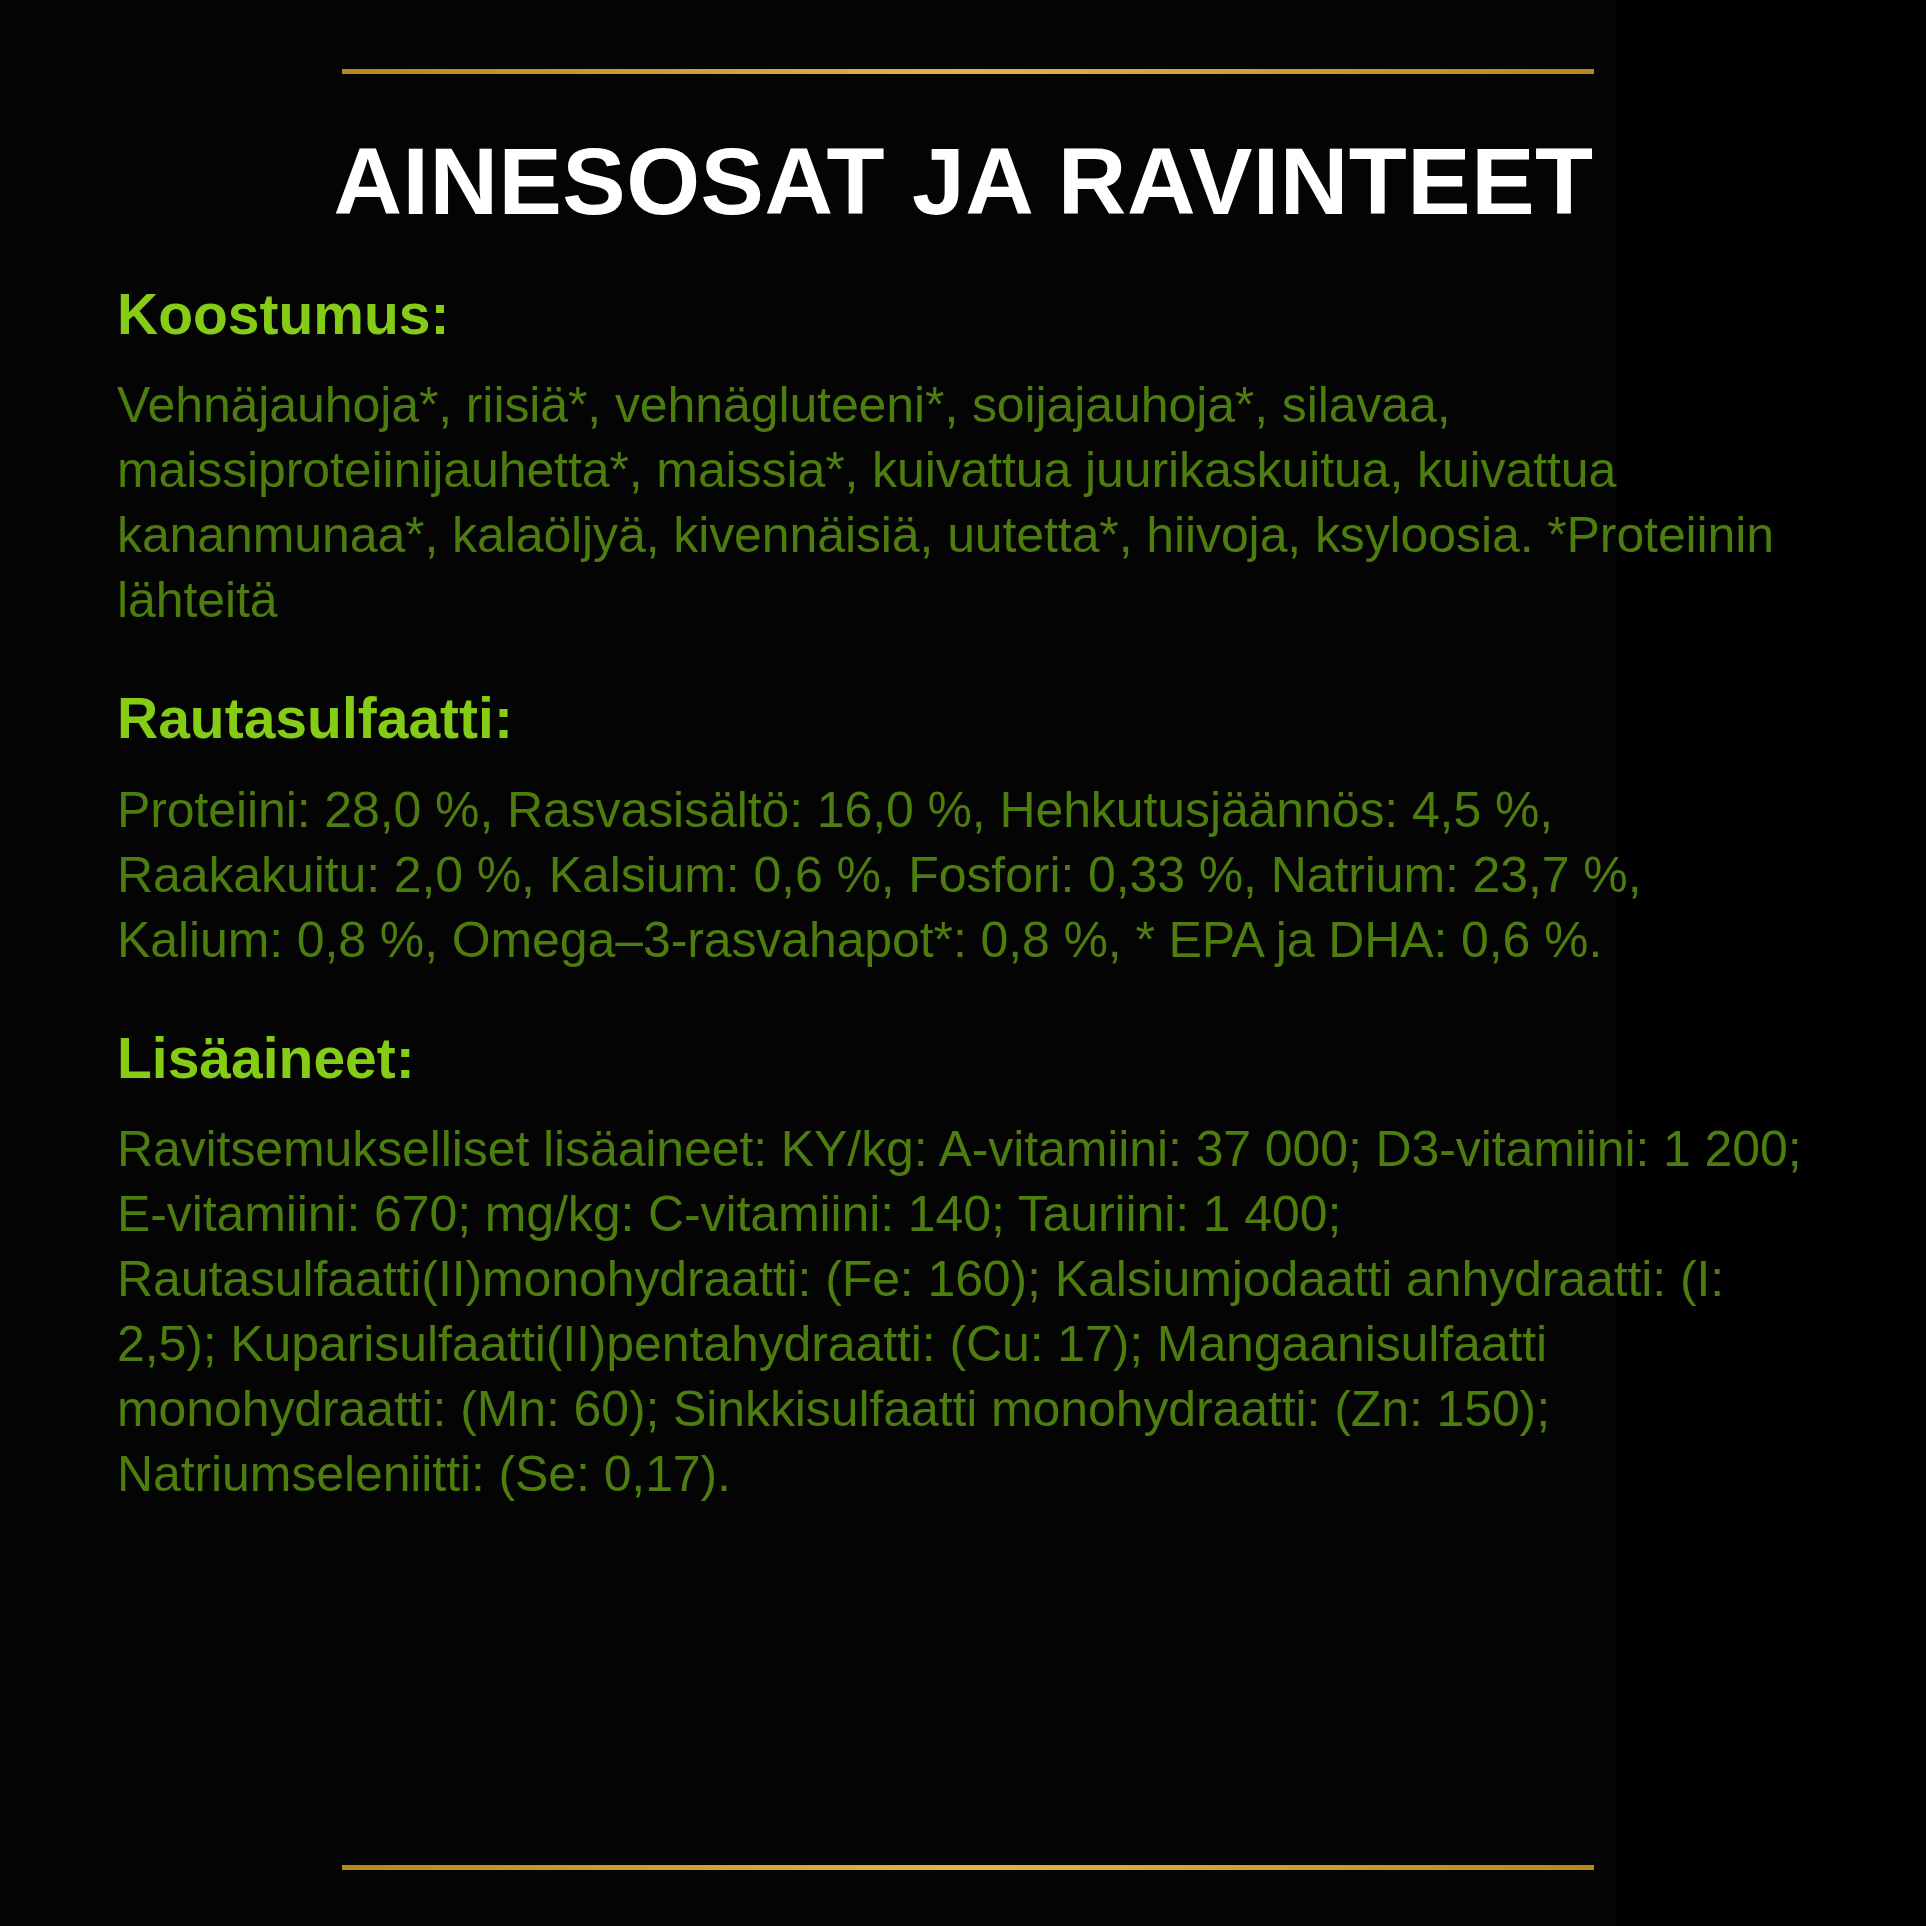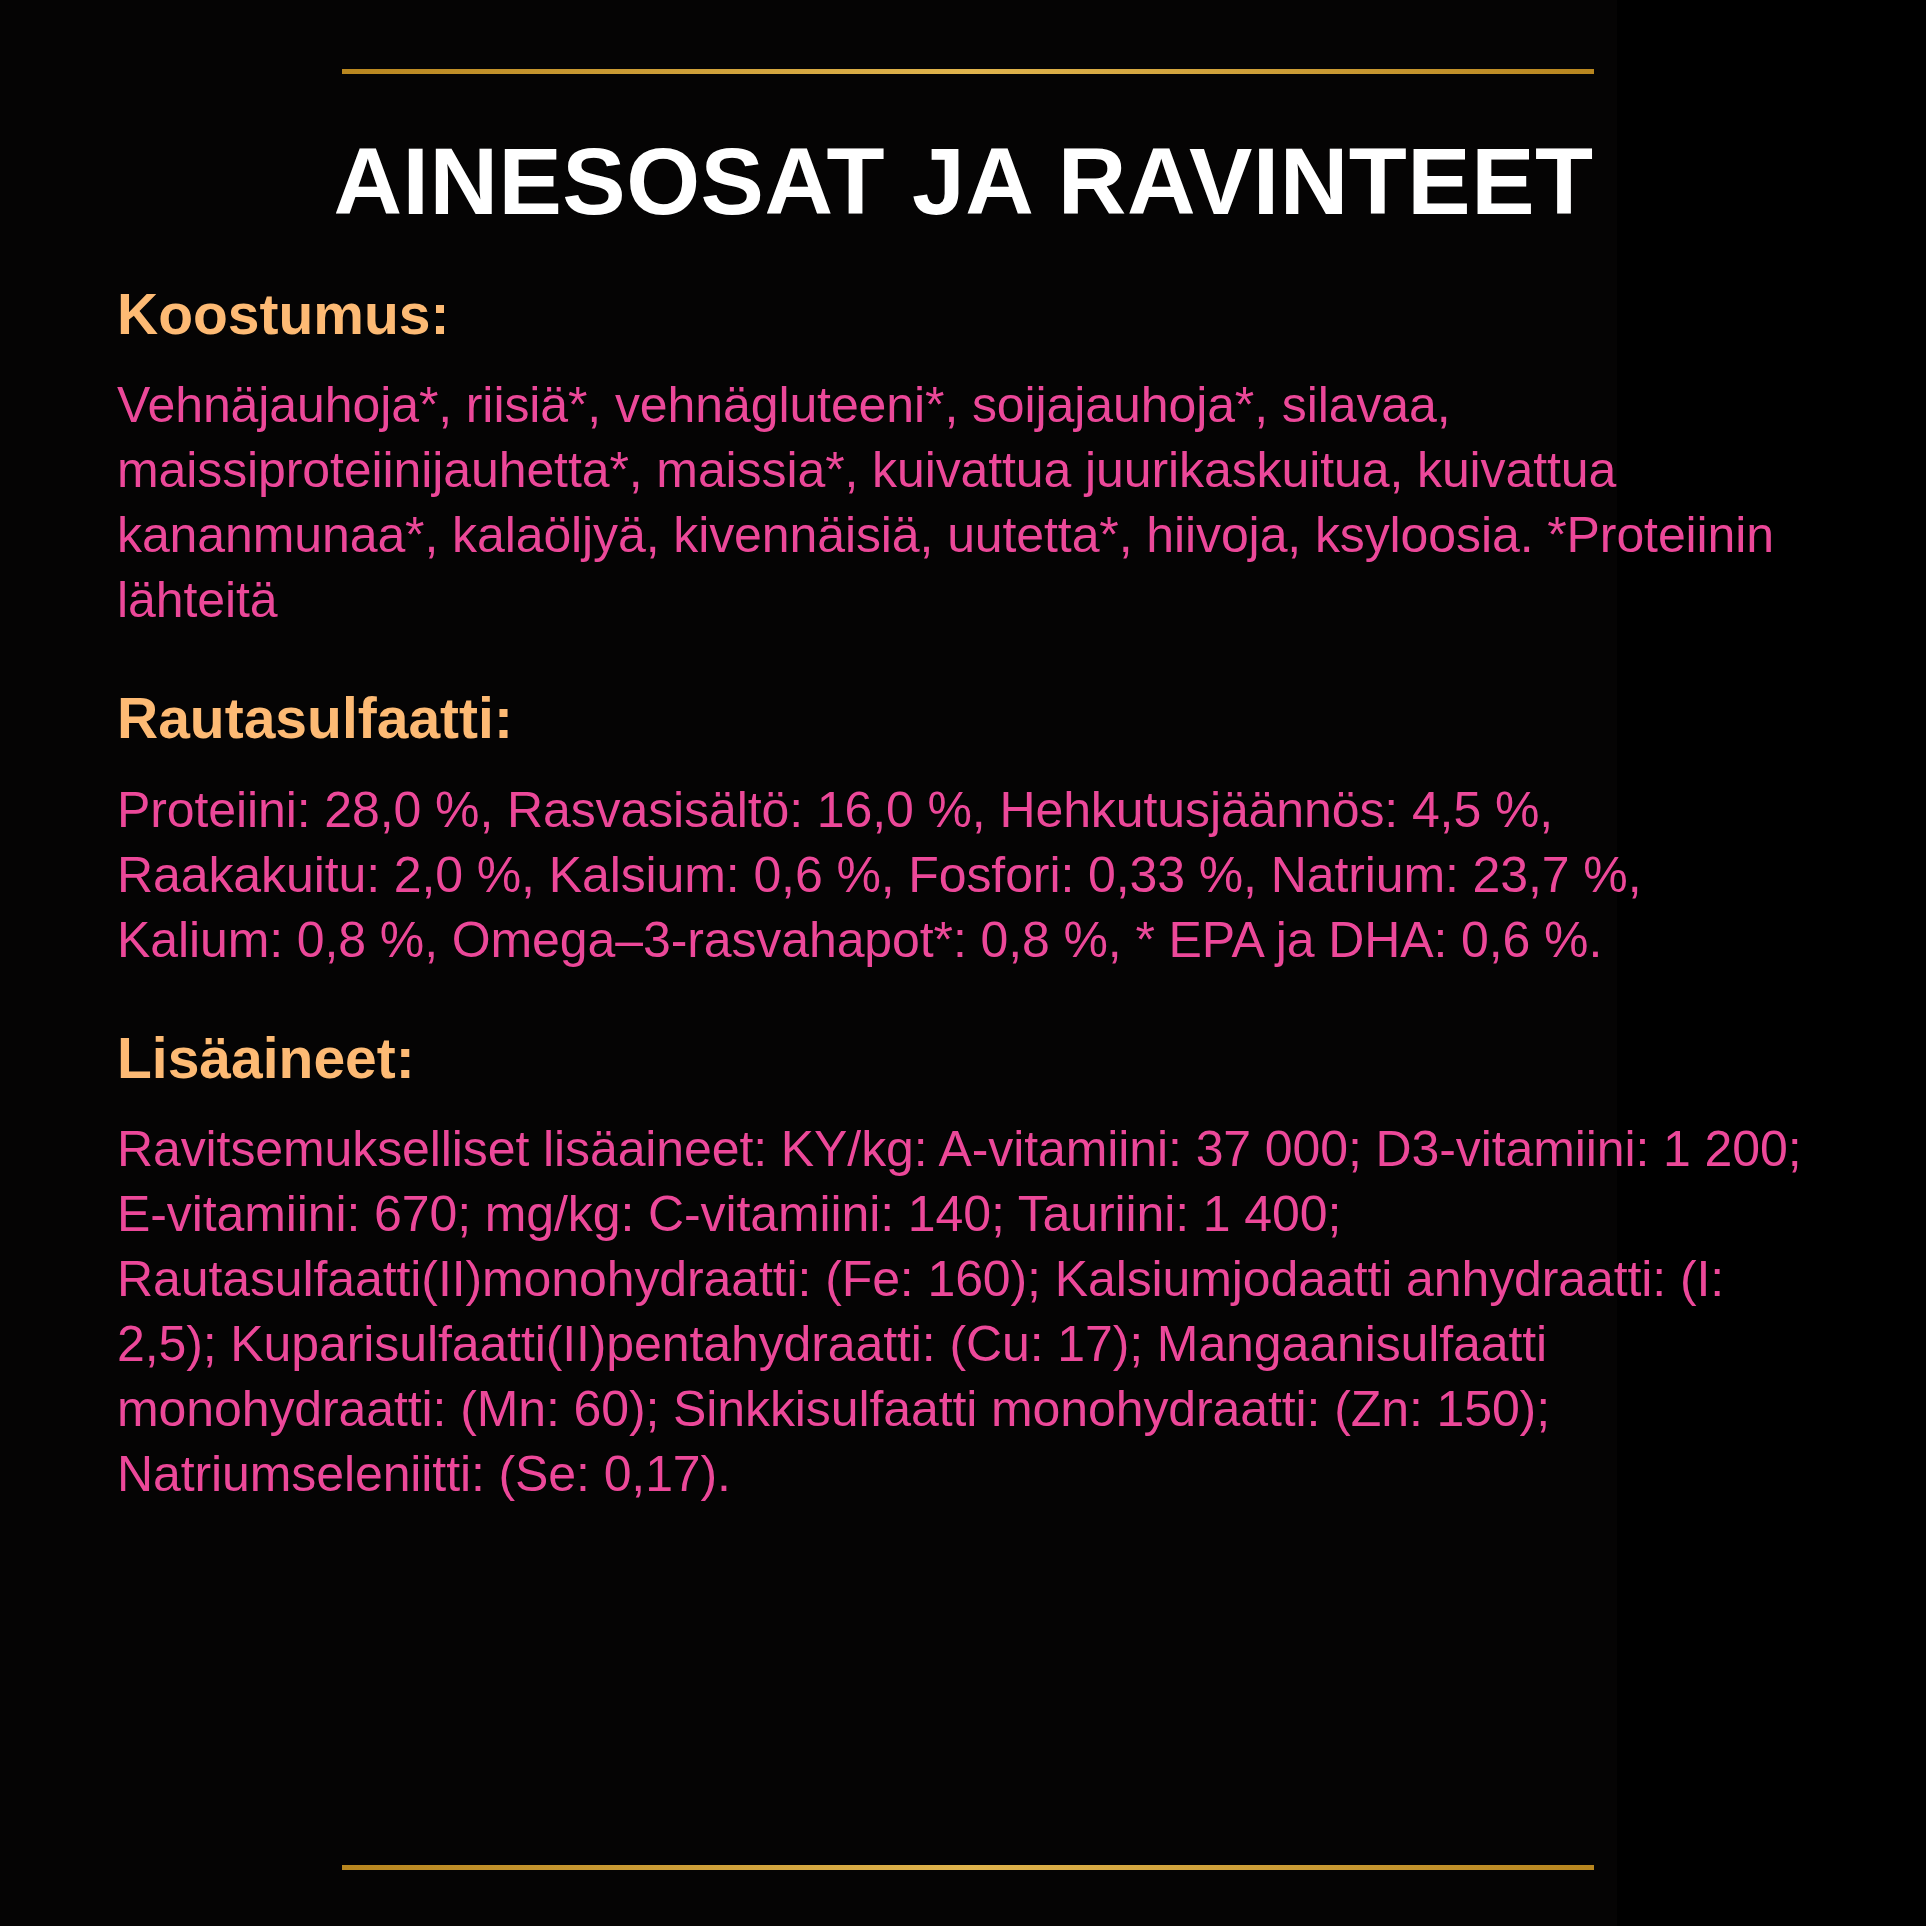--- a/index.html
+++ b/index.html
@@ -49,29 +49,29 @@
     margin: 0 0 48px 0;
     line-height: 1.1;
   }
 
   .section {
     margin-bottom: 53px;
   }
   .section:last-child { margin-bottom: 0; }
 
   .section-heading {
-    color: #fdba74;
+    color: #84cc16;
     font-size: 57px;
     font-weight: bold;
     margin: 0 0 26px 0;
     line-height: 1.15;
   }
 
   .section-body {
-    color: #ec4899;
+    color: #4d7c0f;
     font-size: 50px;
     font-weight: 400;
     line-height: 1.30;
     margin: 0;
     max-width: 1728px;
     letter-spacing: -0.1px;
   }
 
   .body-narrow { max-width: 1713px; }
 </style>

